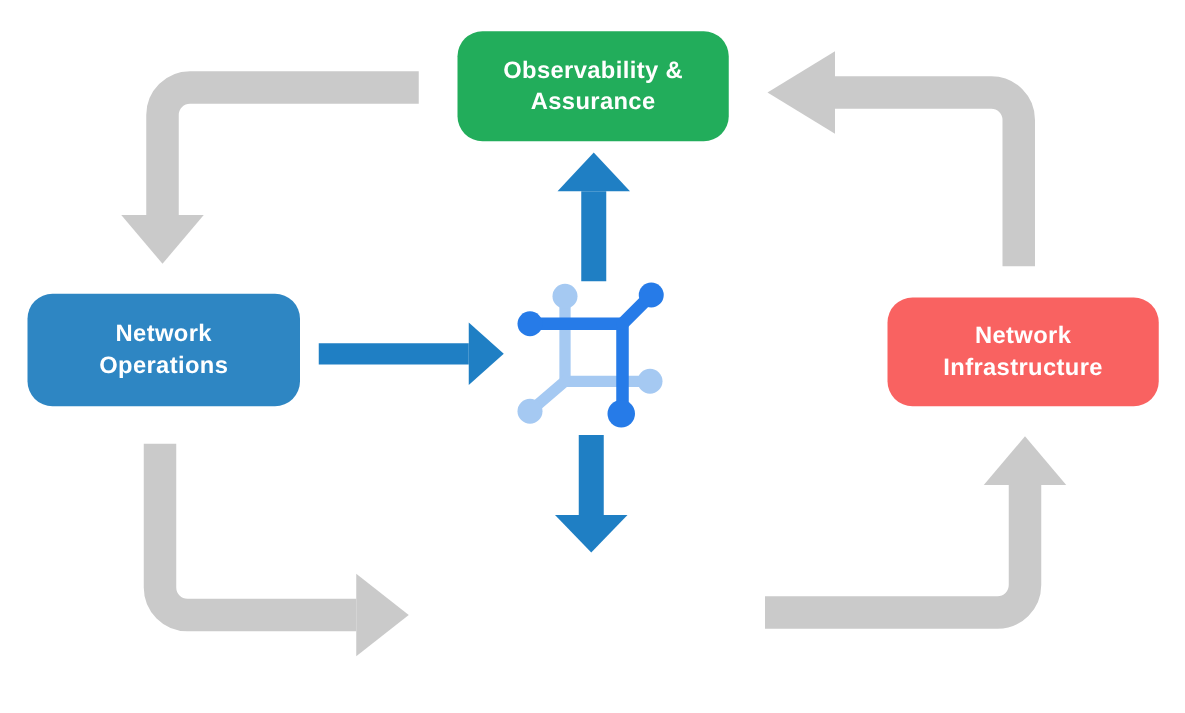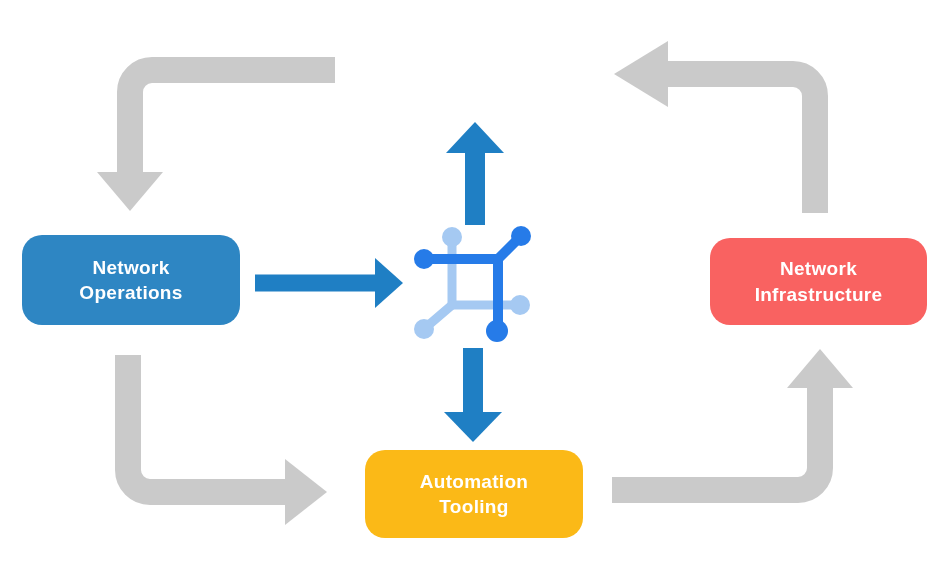--- a/index.html
+++ b/index.html
@@ -84,23 +84,23 @@
       <g>
         <path d="M424 259 H498 V330" fill="none" stroke-width="10" stroke-linejoin="round" style="stroke: rgb(38, 123, 232);"></path>
         <path d="M498 259 L521 236" fill="none" stroke-width="10" stroke-linecap="round" style="stroke: rgb(38, 123, 232);"></path>
         <circle cx="424" cy="259" r="10" style="fill: rgb(38, 123, 232);"></circle>
         <circle cx="521" cy="236" r="10" style="fill: rgb(38, 123, 232);"></circle>
         <circle cx="497" cy="331" r="11" style="fill: rgb(38, 123, 232);"></circle>
       </g>
     </g>
   </svg>
 
+  <div class="node" id="node-observability" style="background-color: rgb(34, 173, 91); color: rgb(255, 255, 255);">Observability &amp;
+Assurance</div>
 
   <div class="node" id="node-operations" style="background-color: rgb(46, 134, 195); color: rgb(255, 255, 255);">Network
 Operations</div>
 
   <div class="node" id="node-infrastructure" style="background-color: rgb(249, 98, 97); color: rgb(255, 255, 255);">Network
 Infrastructure</div>
 
-  <div class="node" id="node-automation" style="background-color: rgb(251, 185, 23); color: rgb(255, 255, 255);">Automation
-Tooling</div>
 
 </div>
 
 </body></html>

